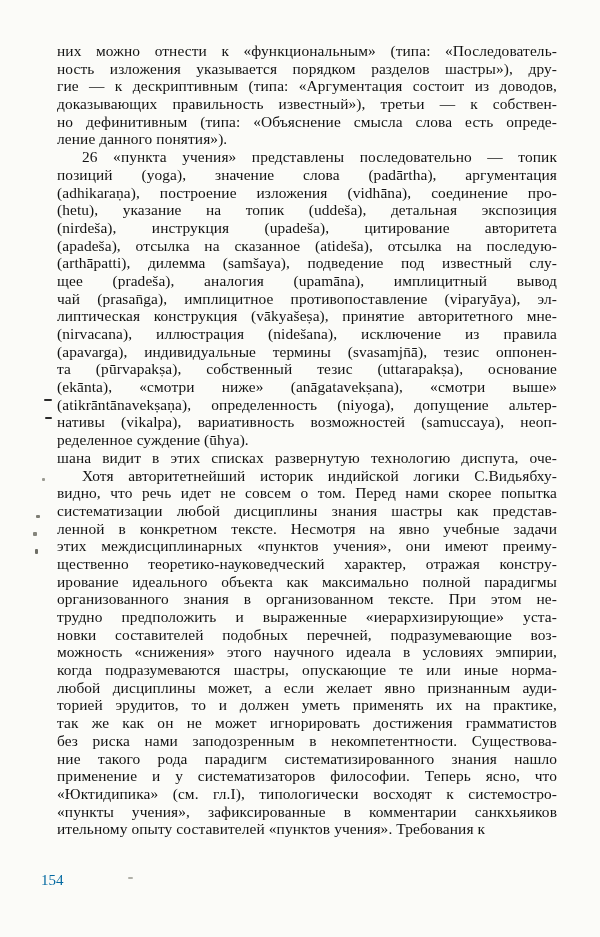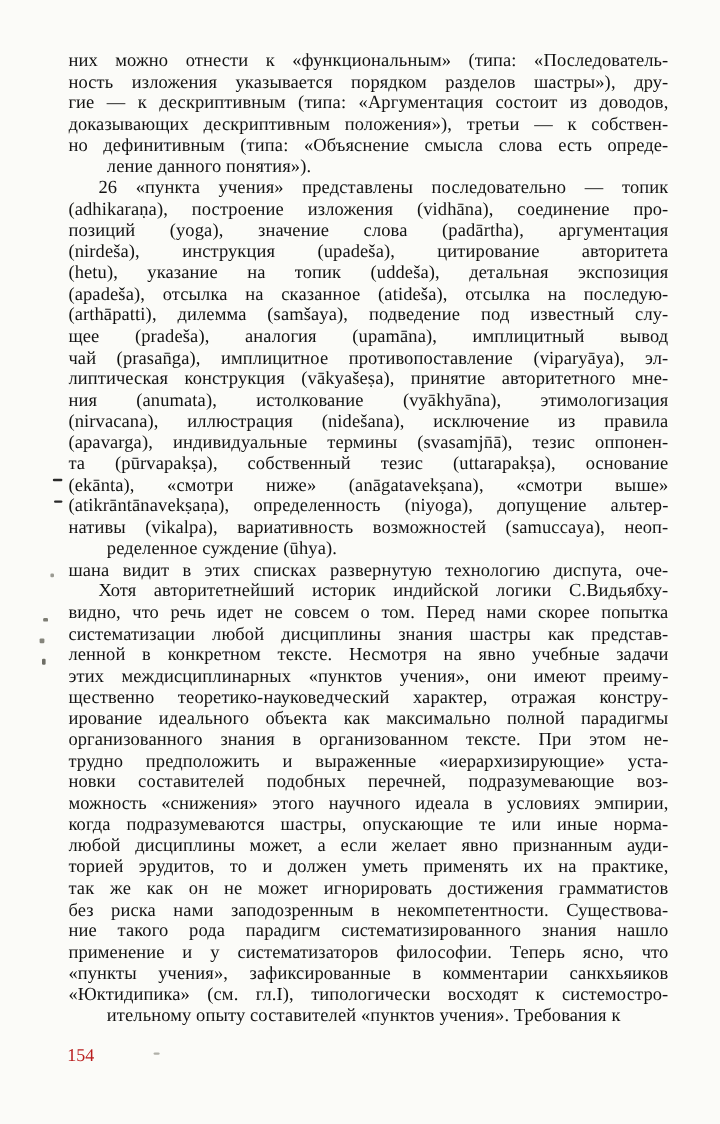--- a/index.html
+++ b/index.html
@@ -35,32 +35,31 @@
   .line {
     height: 17.7px;
     line-height: 17.7px;
     overflow: hidden;
     white-space: normal;
     text-align: justify;
     text-align-last: justify;
   }
   .line.last {
     text-align-last: left;
-    margin-left: 32px;
   }
   .line.first {
     text-indent: 25px;
   }
   .page-number {
     position: absolute;
-    left: 56px;
+    left: 41px;
     top: 871px;
     font-size: 15px;
     line-height: 18px;
-    color: #b91c1c;
+    color: #0369a1;
   }
   
   .artifact {
     position: absolute;
     background: #2a2a2a;
     border-radius: 1px;
   }
   .artifact.dash-1 { left: 44px; top: 399px; width: 8px; height: 2px; }
   .artifact.dash-2 { left: 45px; top: 417px; width: 7px; height: 2px; }
   .artifact.speck-1 { left: 42px; top: 478px; width: 3px; height: 3px; background: #9a9a92; }
@@ -72,36 +71,35 @@
 </head>
 <body>
 
 <div class="page">
 
   <div class="text-block">
       <div class="paragraph">
         <div class="line">них можно отнести к «функциональным» (типа: «Последователь-</div>
         <div class="line">ность изложения указывается порядком разделов шастры»), дру-</div>
         <div class="line">гие — к дескриптивным (типа: «Аргументация состоит из доводов,</div>
-        <div class="line">доказывающих дескриптивным положения»), третьи — к собствен-</div>
+        <div class="line">доказывающих правильность известный»), третьи — к собствен-</div>
         <div class="line">но дефинитивным (типа: «Объяснение смысла слова есть опреде-</div>
         <div class="line last">ление данного понятия»).</div>
       </div>
       <div class="paragraph">
         <div class="line first">26 «пункта учения» представлены последовательно — топик</div>
+        <div class="line">позиций (yoga), значение слова (padārtha), аргументация</div>
         <div class="line">(adhikaraṇa), построение изложения (vidhāna), соединение про-</div>
-        <div class="line">позиций (yoga), значение слова (padārtha), аргументация</div>
+        <div class="line">(hetu), указание на топик (uddeša), детальная экспозиция</div>
         <div class="line">(nirdeša), инструкция (upadeša), цитирование авторитета</div>
-        <div class="line">(hetu), указание на топик (uddeša), детальная экспозиция</div>
         <div class="line">(apadeša), отсылка на сказанное (atideša), отсылка на последую-</div>
         <div class="line">(arthāpatti), дилемма (samšaya), подведение под известный слу-</div>
         <div class="line">щее (pradeša), аналогия (upamāna), имплицитный вывод</div>
         <div class="line">чай (prasan̄ga), имплицитное противопоставление (viparyāya), эл-</div>
         <div class="line">липтическая конструкция (vākyašeṣa), принятие авторитетного мне-</div>
-        <div class="line">ния (anumata), истолкование (vyākhyāna), этимологизация</div>
         <div class="line">(nirvacana), иллюстрация (nidešana), исключение из правила</div>
         <div class="line">(apavarga), индивидуальные термины (svasamjn̄ā), тезис оппонен-</div>
         <div class="line">та (pūrvapakṣa), собственный тезис (uttarapakṣa), основание</div>
         <div class="line">(ekānta), «смотри ниже» (anāgatavekṣana), «смотри выше»</div>
         <div class="line">(atikrāntānavekṣaṇa), определенность (niyoga), допущение альтер-</div>
         <div class="line">нативы (vikalpa), вариативность возможностей (samuccaya), неоп-</div>
         <div class="line last">ределенное суждение (ūhya).</div>
       </div>
       <div class="paragraph">
         <div class="line">шана видит в этих списках развернутую технологию диспута, оче-</div>
@@ -116,22 +114,22 @@
         <div class="line">трудно предположить и выраженные «иерархизирующие» уста-</div>
         <div class="line">новки составителей подобных перечней, подразумевающие воз-</div>
         <div class="line">можность «снижения» этого научного идеала в условиях эмпирии,</div>
         <div class="line">когда подразумеваются шастры, опускающие те или иные норма-</div>
         <div class="line">любой дисциплины может, а если желает явно признанным ауди-</div>
         <div class="line">торией эрудитов, то и должен уметь применять их на практике,</div>
         <div class="line">так же как он не может игнорировать достижения грамматистов</div>
         <div class="line">без риска нами заподозренным в некомпетентности. Существова-</div>
         <div class="line">ние такого рода парадигм систематизированного знания нашло</div>
         <div class="line">применение и у систематизаторов философии. Теперь ясно, что</div>
+        <div class="line">«Юктидипика» (см. гл.I), типологически восходят к системостро-</div>
         <div class="line">«пункты учения», зафиксированные в комментарии санкхьяиков</div>
-        <div class="line">«Юктидипика» (см. гл.I), типологически восходят к системостро-</div>
         <div class="line last">ительному опыту составителей «пунктов учения». Требования к</div>
       </div>
     </div>
 
   <div class="page-number">154</div>
 
   <div class="artifact dash-1"></div>
   <div class="artifact dash-2"></div>
   <div class="artifact speck-1"></div>
   <div class="artifact speck-2"></div>

